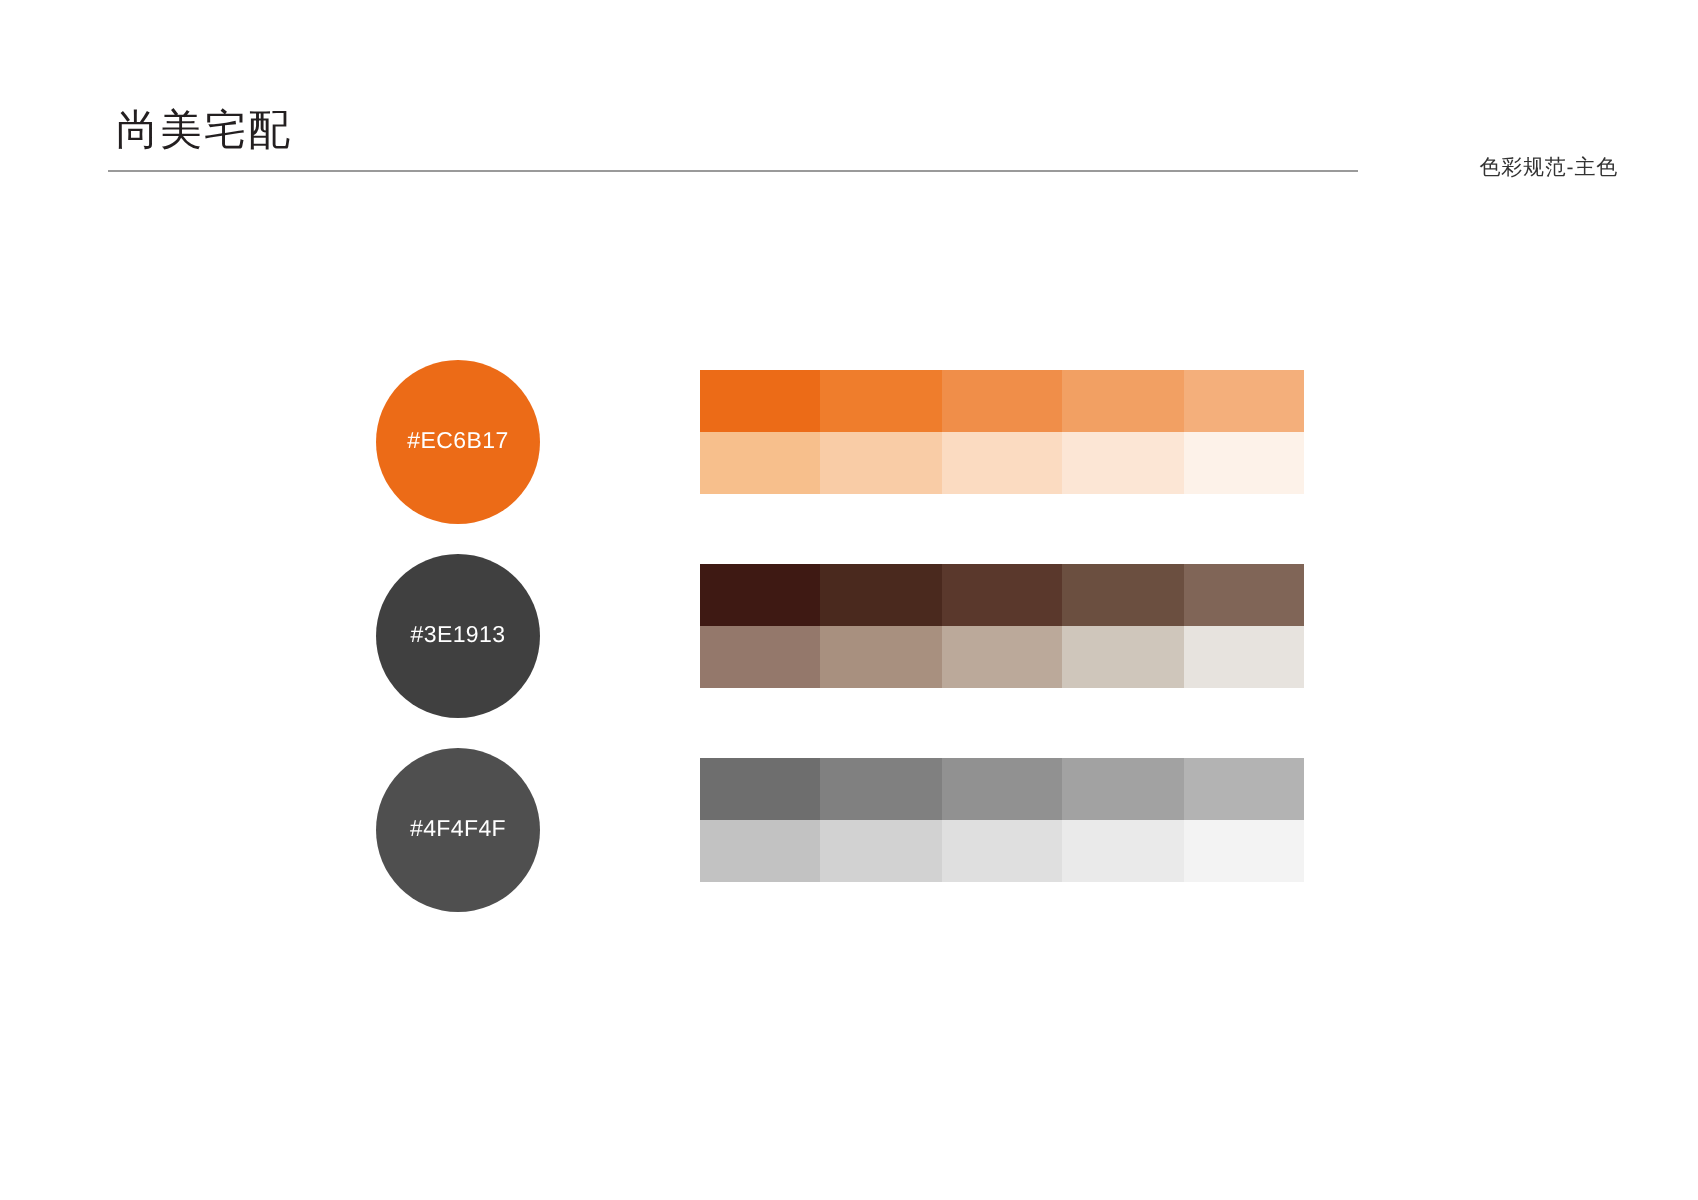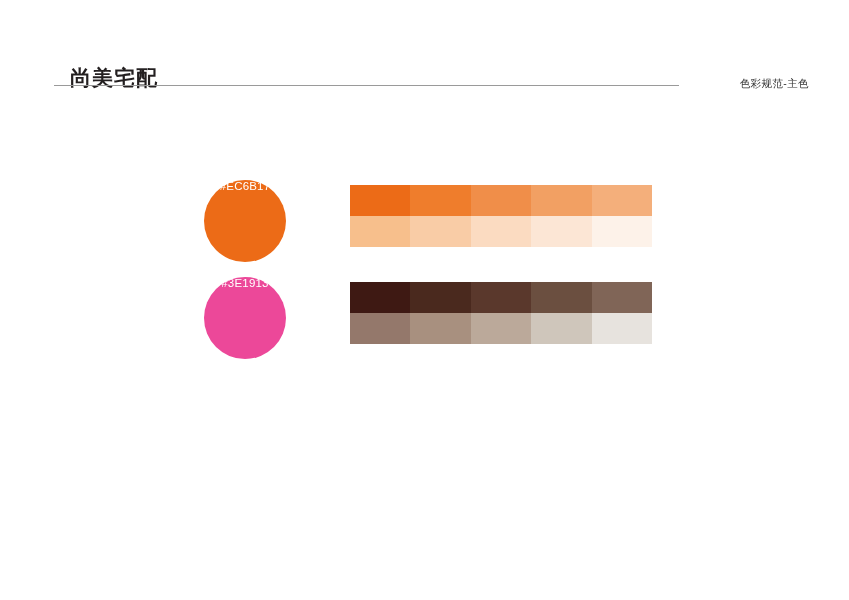--- a/index.html
+++ b/index.html
@@ -26,25 +26,25 @@
   
   .header {
     position: absolute;
     left: 54px;
     top: 50px;
     right: 40px;
     height: 60px;
   }
   .brand-title {
     font-size: 21px;
-    font-weight: bold;
+    font-weight: normal;
     color: #231f20;
     letter-spacing: 1px;
     line-height: 1.1;
-    margin: 16px;
+    margin: 4px;
     white-space: nowrap;
   }
   .brand-sub {
     font-size: 7.5px;
     color: #3a3a3a;
     letter-spacing: 0.15px;
     margin-top: 13px;
     white-space: nowrap;
   }
 
@@ -76,27 +76,27 @@
     width: 849px;
   }
   .palette-row {
     position: relative;
     height: 82px;
     margin-bottom: 15px;
   }
 
   .swatch-circle {
     position: absolute;
-    left: 204px;
+    left: 188px;
     top: 0;
     width: 82px;
     height: 82px;
     border-radius: 50%;
     display: flex;
-    align-items: flex-start;
+    align-items: center;
     justify-content: center;
   }
   .swatch-circle-label {
     font-size: 11.5px;
     color: #ffffff;
     letter-spacing: 0.2px;
     font-weight: normal;
   }
 
   .swatch-grid {
@@ -140,31 +140,48 @@
           <div class="swatch-cell" style="background: rgb(242, 160, 99);"></div>
           <div class="swatch-cell" style="background: rgb(244, 175, 123);"></div>
           <div class="swatch-cell" style="background: rgb(247, 191, 140);"></div>
           <div class="swatch-cell" style="background: rgb(249, 204, 166);"></div>
           <div class="swatch-cell" style="background: rgb(251, 219, 193);"></div>
           <div class="swatch-cell" style="background: rgb(252, 230, 213);"></div>
           <div class="swatch-cell" style="background: rgb(253, 242, 233);"></div>
         </div>
       </div>
       <div class="palette-row">
-        <div class="swatch-circle" style="background: #ec4899;">
+        <div class="swatch-circle" style="background: #404040;">
           <span class="swatch-circle-label" style="color: rgb(255, 255, 255);">#3E1913</span>
         </div>
         <div class="swatch-grid">
           <div class="swatch-cell" style="background: rgb(62, 25, 19);"></div>
           <div class="swatch-cell" style="background: rgb(74, 41, 30);"></div>
           <div class="swatch-cell" style="background: rgb(90, 56, 44);"></div>
           <div class="swatch-cell" style="background: rgb(107, 79, 64);"></div>
           <div class="swatch-cell" style="background: rgb(128, 101, 87);"></div>
           <div class="swatch-cell" style="background: rgb(148, 120, 107);"></div>
           <div class="swatch-cell" style="background: rgb(168, 144, 127);"></div>
           <div class="swatch-cell" style="background: rgb(187, 169, 154);"></div>
           <div class="swatch-cell" style="background: rgb(207, 198, 187);"></div>
           <div class="swatch-cell" style="background: rgb(231, 227, 222);"></div>
         </div>
       </div>
+      <div class="palette-row">
+        <div class="swatch-circle" style="background: rgb(79, 79, 79);">
+          <span class="swatch-circle-label" style="color: rgb(255, 255, 255);">#4F4F4F</span>
+        </div>
+        <div class="swatch-grid">
+          <div class="swatch-cell" style="background: rgb(110, 110, 110);"></div>
+          <div class="swatch-cell" style="background: rgb(128, 128, 128);"></div>
+          <div class="swatch-cell" style="background: rgb(145, 145, 145);"></div>
+          <div class="swatch-cell" style="background: rgb(162, 162, 162);"></div>
+          <div class="swatch-cell" style="background: rgb(179, 179, 179);"></div>
+          <div class="swatch-cell" style="background: rgb(194, 194, 194);"></div>
+          <div class="swatch-cell" style="background: rgb(210, 210, 210);"></div>
+          <div class="swatch-cell" style="background: rgb(223, 223, 223);"></div>
+          <div class="swatch-cell" style="background: rgb(234, 234, 234);"></div>
+          <div class="swatch-cell" style="background: rgb(243, 243, 243);"></div>
+        </div>
+      </div>
     </div>
 
 </div>
 
 </body></html>

